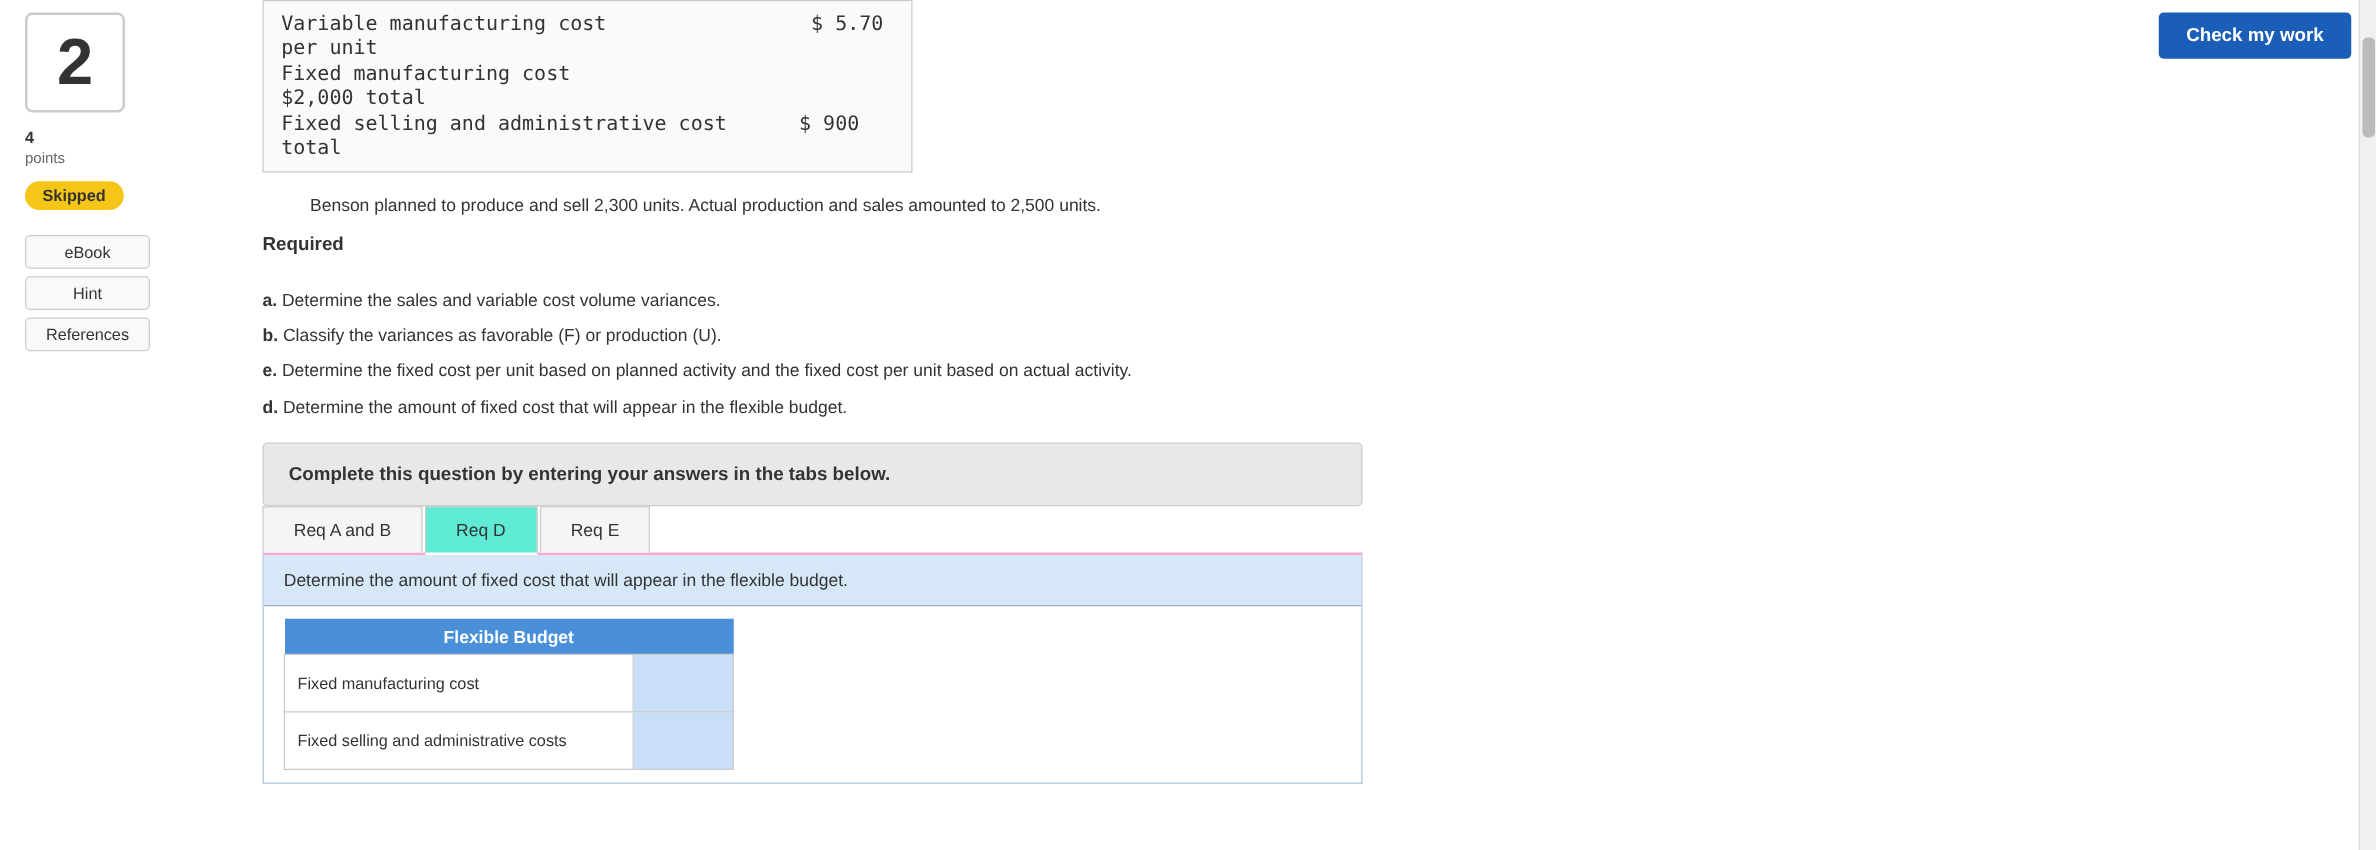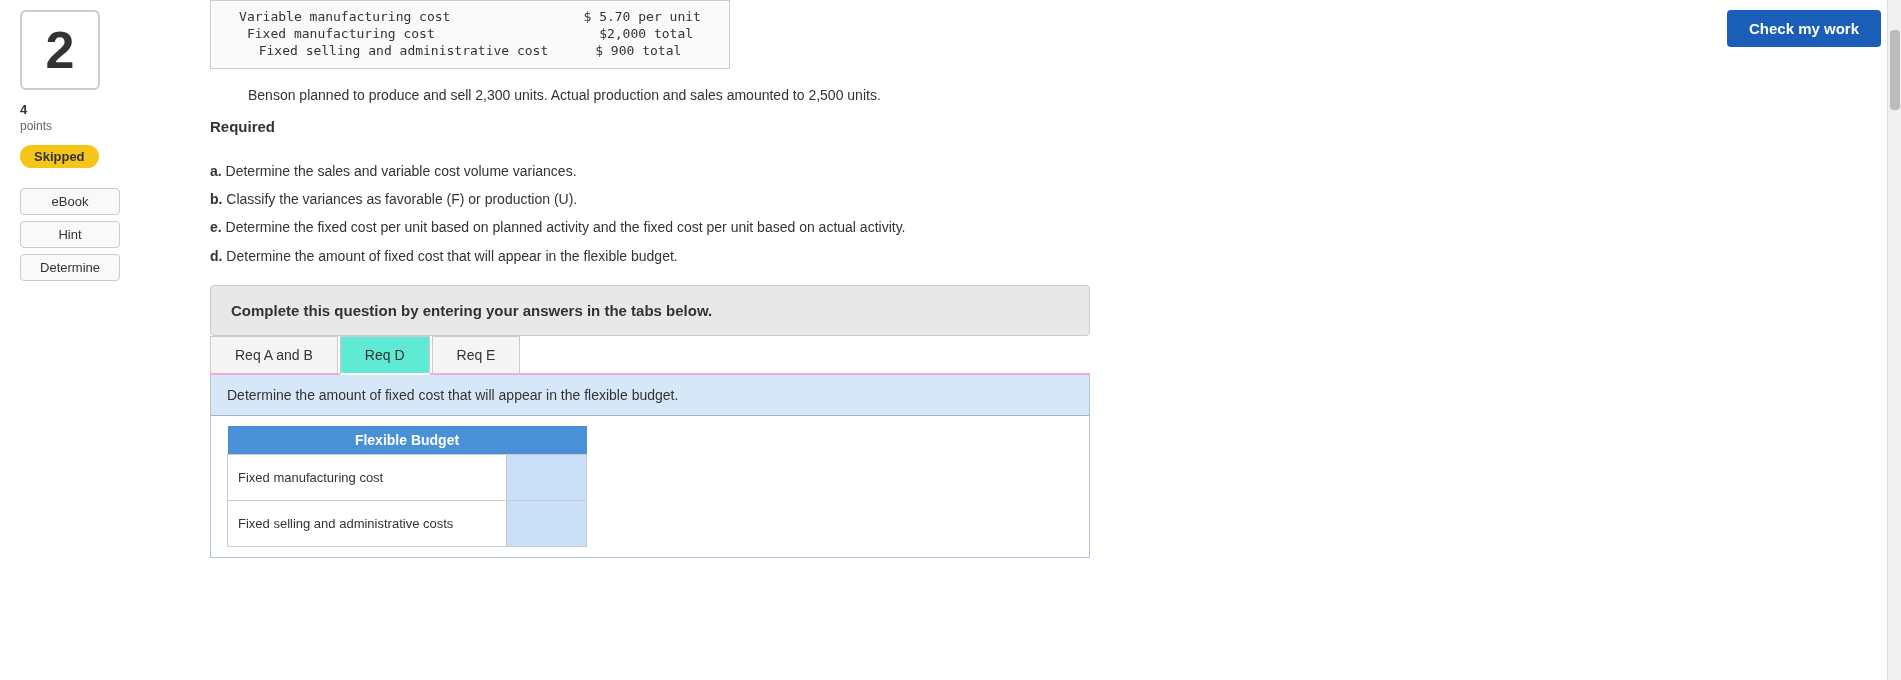--- a/index.html
+++ b/index.html
@@ -73,25 +73,24 @@
     .main-content {
       flex: 1;
       padding: 0 30px 20px 10px;
       overflow-y: auto;
     }
     .cost-table-box {
       border: 1px solid #ccc;
       background: #fafafa;
       padding: 8px 14px;
       font-family: monospace;
-      font-size: 13px;
+      font-size: 16px;
       margin-bottom: 16px;
       width: 520px;
       color: #333;
-      text-align: center;
     }
     .cost-table-box div {
       margin-bottom: 2px;
     }
     .intro-text {
       font-size: 14px;
       margin-bottom: 12px;
       line-height: 1.5;
       margin-left: 38px;
     }
@@ -223,21 +222,21 @@
 
 <div class="page-wrapper">
 
   <div class="left-panel">
     <div class="question-number-box">2</div>
     <div class="points-label">4</div>
     <div class="points-sub">points</div>
     <div class="skipped-badge">Skipped</div>
     <div class="sidebar-btn">eBook</div>
     <div class="sidebar-btn">Hint</div>
-    <div class="sidebar-btn">Determine</div>
+    <div class="sidebar-btn">References</div>
   </div>
 
   <div class="main-content">
     <div class="cost-table-box">
       <div>Variable manufacturing cost &nbsp;&nbsp;&nbsp;&nbsp;&nbsp;&nbsp;&nbsp;&nbsp;&nbsp;&nbsp;&nbsp;&nbsp;&nbsp;&nbsp;&nbsp; $ 5.70 per unit</div>
       <div>Fixed manufacturing cost &nbsp;&nbsp;&nbsp;&nbsp;&nbsp;&nbsp;&nbsp;&nbsp;&nbsp;&nbsp;&nbsp;&nbsp;&nbsp;&nbsp;&nbsp;&nbsp;&nbsp;&nbsp;&nbsp; $2,000 total</div>
       <div>Fixed selling and administrative cost &nbsp;&nbsp;&nbsp;&nbsp; $  900 total</div>
     </div>
 
     <div class="intro-text">Benson planned to produce and sell 2,300 units. Actual production and sales amounted to 2,500 units.</div>

